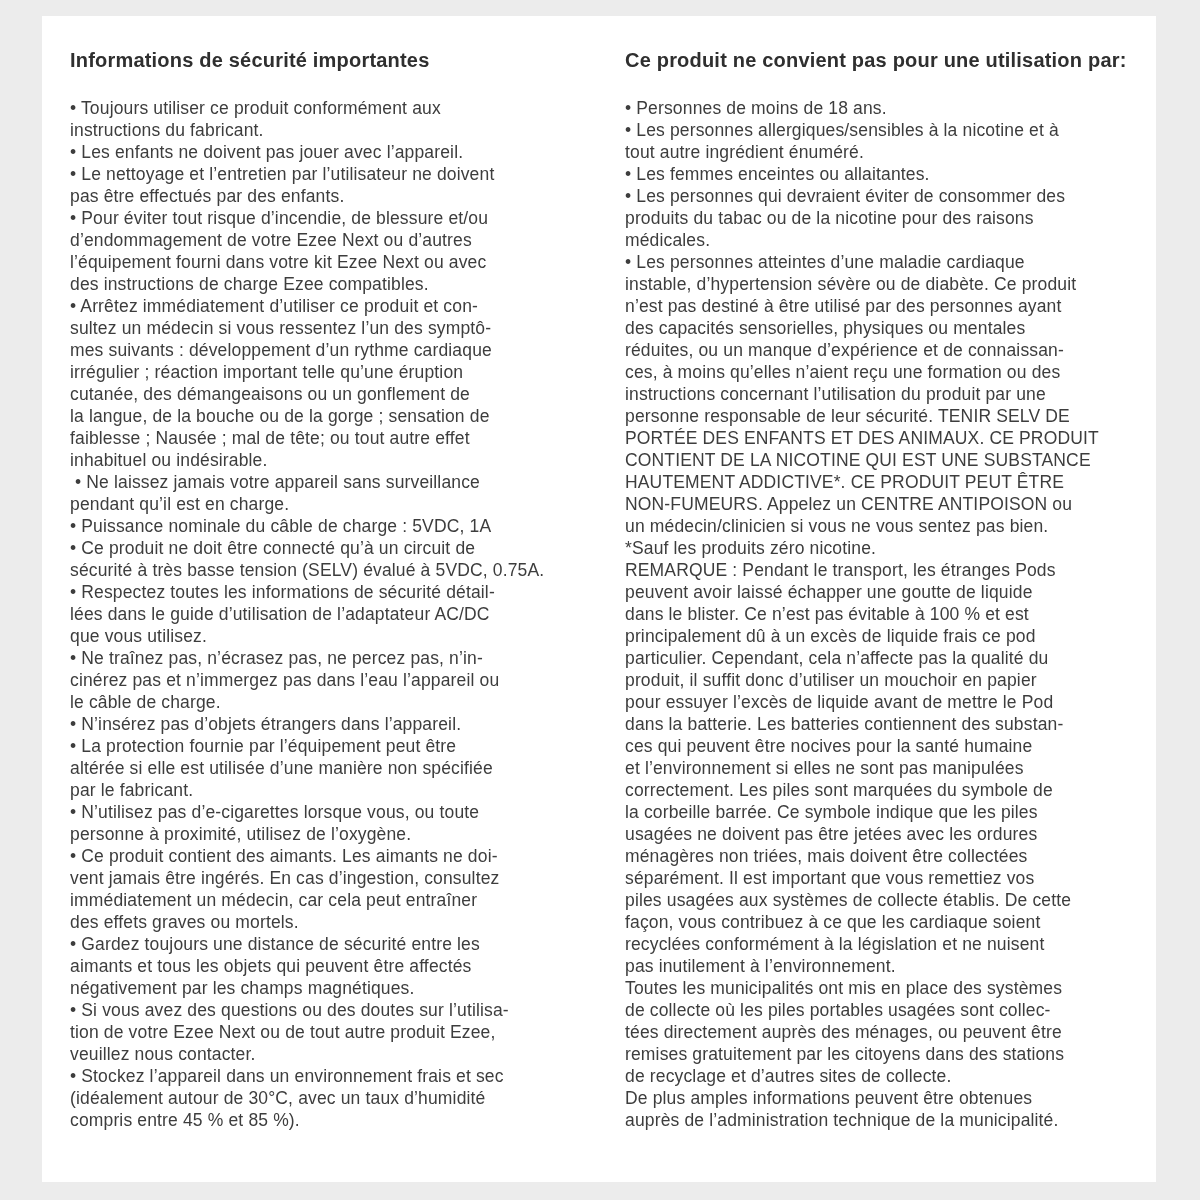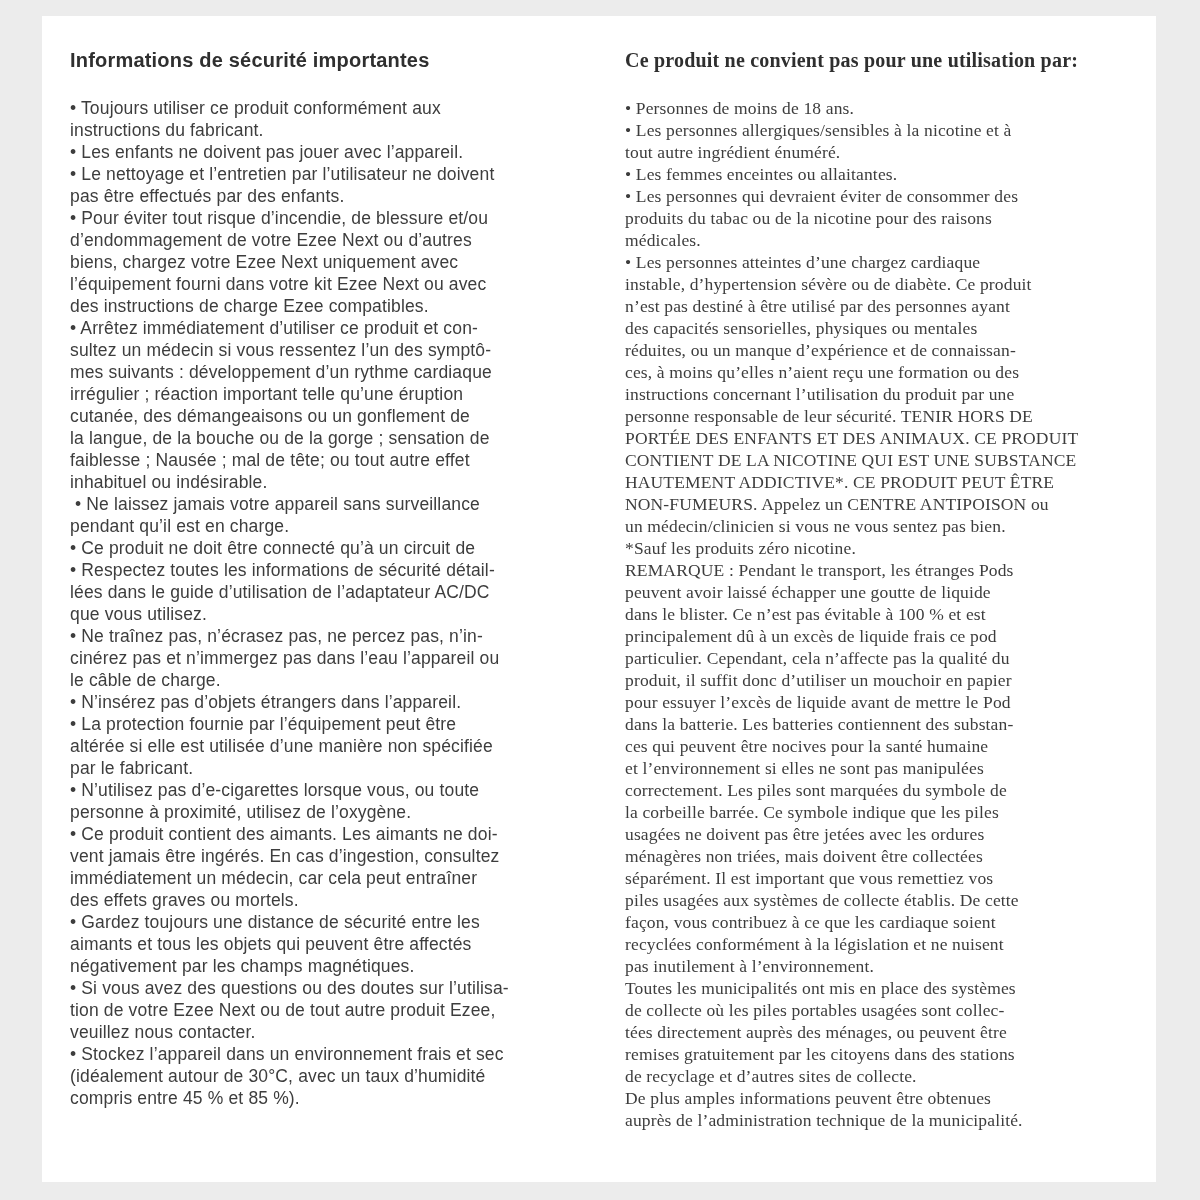--- a/index.html
+++ b/index.html
@@ -27,21 +27,21 @@
   }
   .columns {
     display: flex;
     padding: 33px 0 0 28px;
     box-sizing: border-box;
   }
   .col {
     flex: 0 0 auto;
   }
   .col-left  { width: 525px; margin-right: 30px; }
-  .col-right { width: 525px; font-family: Liberation Serif, serif; }
+  .col-right { width: 525px; }
   .col-heading {
     font-size: 20px;
     font-weight: bold;
     color: #2f2f2f;
     letter-spacing: 0.2px;
     line-height: 22px;
     margin: 0 0 26px 0;
     white-space: nowrap;
   }
   .text-block { }
@@ -63,34 +63,35 @@
       <div class="col col-left">
         <h1 class="col-heading">Informations de sécurité importantes</h1>
         <div class="text-block">
             <div class="text-line">• Toujours utiliser ce produit conformément aux</div>
             <div class="text-line">instructions du fabricant.</div>
             <div class="text-line">• Les enfants ne doivent pas jouer avec l’appareil.</div>
             <div class="text-line">• Le nettoyage et l’entretien par l’utilisateur ne doivent</div>
             <div class="text-line">pas être effectués par des enfants.</div>
             <div class="text-line">• Pour éviter tout risque d’incendie, de blessure et/ou</div>
             <div class="text-line">d’endommagement de votre Ezee Next ou d’autres</div>
-            <div class="text-line">biens, chargez votre Ezee Next uniquement avec</div>
             <div class="text-line">l’équipement fourni dans votre kit Ezee Next ou avec</div>
             <div class="text-line">des instructions de charge Ezee compatibles.</div>
             <div class="text-line">• Arrêtez immédiatement d’utiliser ce produit et con-</div>
             <div class="text-line">sultez un médecin si vous ressentez l’un des symptô-</div>
             <div class="text-line">mes suivants : développement d’un rythme cardiaque</div>
             <div class="text-line">irrégulier ; réaction important telle qu’une éruption</div>
             <div class="text-line">cutanée, des démangeaisons ou un gonflement de</div>
             <div class="text-line">la langue, de la bouche ou de la gorge ; sensation de</div>
             <div class="text-line">faiblesse ; Nausée ; mal de tête; ou tout autre effet</div>
             <div class="text-line">inhabituel ou indésirable.</div>
             <div class="text-line"> • Ne laissez jamais votre appareil sans surveillance</div>
             <div class="text-line">pendant qu’il est en charge.</div>
+            <div class="text-line">• Puissance nominale du câble de charge : 5VDC, 1A</div>
             <div class="text-line">• Ce produit ne doit être connecté qu’à un circuit de</div>
+            <div class="text-line">sécurité à très basse tension (SELV) évalué à 5VDC, 0.75A.</div>
             <div class="text-line">• Respectez toutes les informations de sécurité détail-</div>
             <div class="text-line">lées dans le guide d’utilisation de l’adaptateur AC/DC</div>
             <div class="text-line">que vous utilisez.</div>
             <div class="text-line">• Ne traînez pas, n’écrasez pas, ne percez pas, n’in-</div>
             <div class="text-line">cinérez pas et n’immergez pas dans l’eau l’appareil ou</div>
             <div class="text-line">le câble de charge.</div>
             <div class="text-line">• N’insérez pas d’objets étrangers dans l’appareil.</div>
             <div class="text-line">• La protection fournie par l’équipement peut être</div>
             <div class="text-line">altérée si elle est utilisée d’une manière non spécifiée</div>
             <div class="text-line">par le fabricant.</div>
@@ -115,28 +116,28 @@
       <div class="col col-right">
         <h1 class="col-heading">Ce produit ne convient pas pour une utilisation par:</h1>
         <div class="text-block">
             <div class="text-line">• Personnes de moins de 18 ans.</div>
             <div class="text-line">• Les personnes allergiques/sensibles à la nicotine et à</div>
             <div class="text-line">tout autre ingrédient énuméré.</div>
             <div class="text-line">• Les femmes enceintes ou allaitantes.</div>
             <div class="text-line">• Les personnes qui devraient éviter de consommer des</div>
             <div class="text-line">produits du tabac ou de la nicotine pour des raisons</div>
             <div class="text-line">médicales.</div>
-            <div class="text-line">• Les personnes atteintes d’une chargez cardiaque</div>
+            <div class="text-line">• Les personnes atteintes d’une maladie cardiaque</div>
             <div class="text-line">instable, d’hypertension sévère ou de diabète. Ce produit</div>
             <div class="text-line">n’est pas destiné à être utilisé par des personnes ayant</div>
             <div class="text-line">des capacités sensorielles, physiques ou mentales</div>
             <div class="text-line">réduites, ou un manque d’expérience et de connaissan-</div>
             <div class="text-line">ces, à moins qu’elles n’aient reçu une formation ou des</div>
             <div class="text-line">instructions concernant l’utilisation du produit par une</div>
-            <div class="text-line">personne responsable de leur sécurité. TENIR HORS DE</div>
+            <div class="text-line">personne responsable de leur sécurité. TENIR SELV DE</div>
             <div class="text-line">PORTÉE DES ENFANTS ET DES ANIMAUX. CE PRODUIT</div>
             <div class="text-line">CONTIENT DE LA NICOTINE QUI EST UNE SUBSTANCE</div>
             <div class="text-line">HAUTEMENT ADDICTIVE*. CE PRODUIT PEUT ÊTRE</div>
             <div class="text-line">NON-FUMEURS. Appelez un CENTRE ANTIPOISON ou</div>
             <div class="text-line">un médecin/clinicien si vous ne vous sentez pas bien.</div>
             <div class="text-line">*Sauf les produits zéro nicotine.</div>
             <div class="text-line">REMARQUE : Pendant le transport, les étranges Pods</div>
             <div class="text-line">peuvent avoir laissé échapper une goutte de liquide</div>
             <div class="text-line">dans le blister. Ce n’est pas évitable à 100 % et est</div>
             <div class="text-line">principalement dû à un excès de liquide frais ce pod</div>

